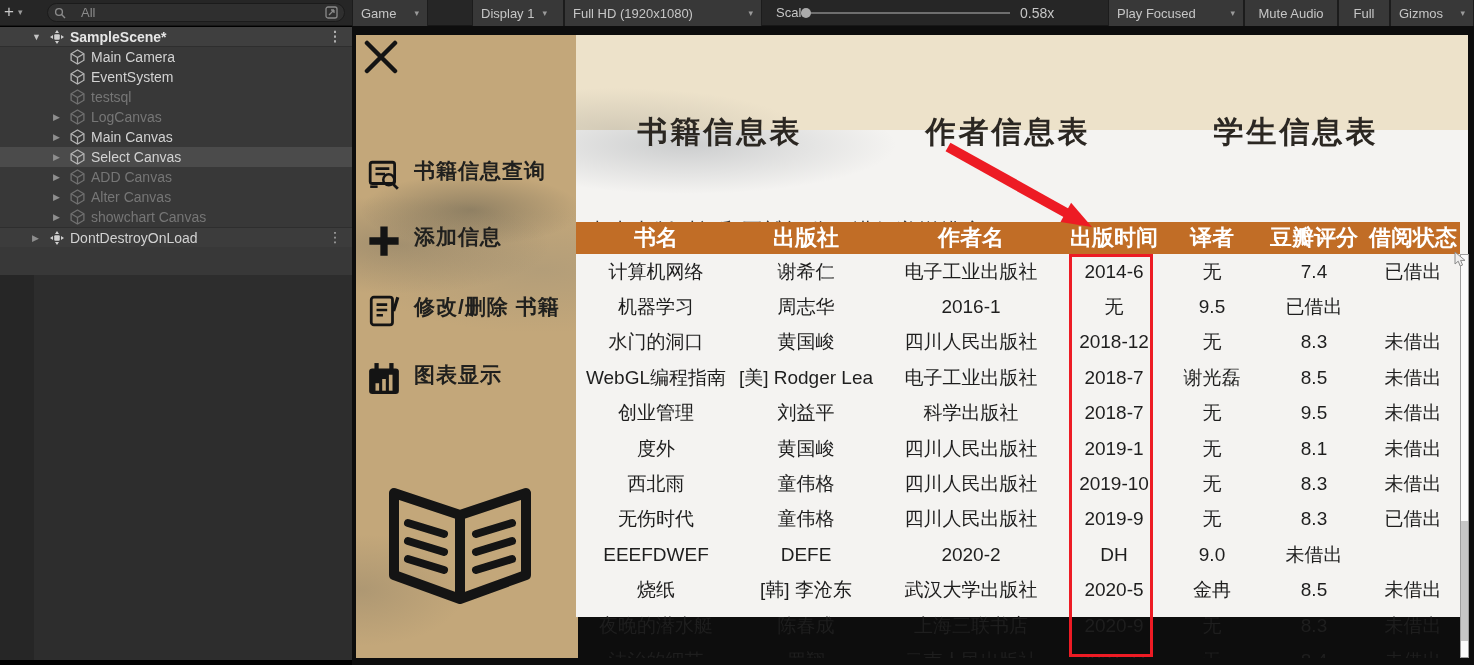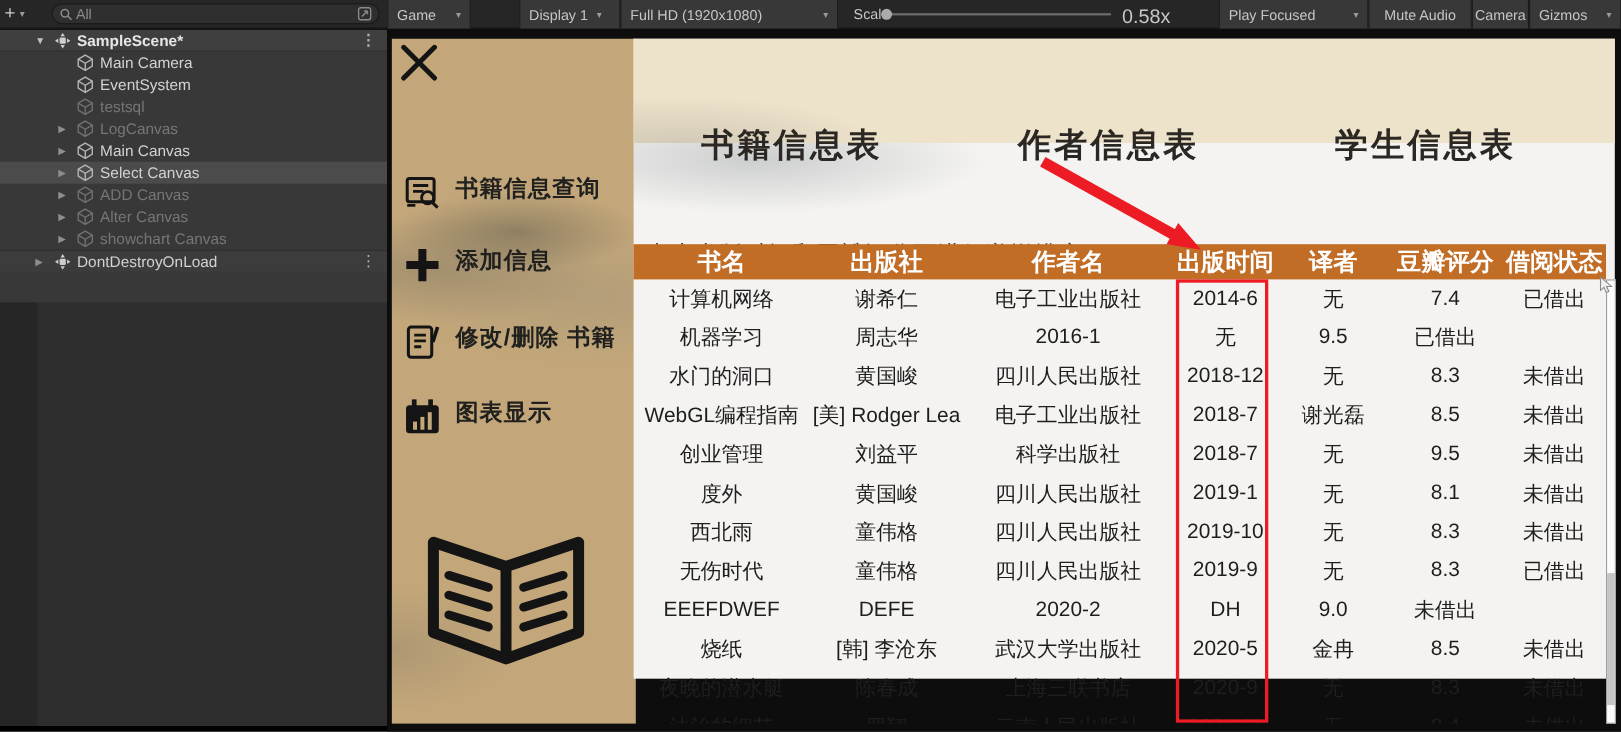--- a/index.html
+++ b/index.html
@@ -11,21 +11,21 @@
               background:#262626; border-bottom:1px solid #171717; z-index:5; }
   .tool-btn { position:absolute; top:0; height:26px; background:#383838;
               color:#C6C6C6; font-size:13px; display:flex; align-items:center;
               padding:0 8px; border-right:1px solid #1C1C1C; border-left:1px solid #1C1C1C; }
   .caret { font-size:9px; color:#9B9B9B; margin-left:8px; }
   #add-btn { position:absolute; left:4px; top:2px; color:#C8C8C8; font-size:17px;
              display:flex; align-items:center; gap:3px; }
   #add-btn .caret { margin-left:1px; }
   #searchbox { position:absolute; left:47px; top:3px; width:298px; height:19px;
                background:#2F2F2F; border:1px solid #1B1B1B; border-radius:10px;
-               display:flex; align-items:center; padding:0 6px; gap:3px; }
+               display:flex; align-items:center; padding:0 6px; gap:15px; }
   #searchbox input { flex:1; background:transparent; border:none; outline:none;
                      color:#BDBDBD; font-size:13px; }
   #searchbox input::placeholder { color:#8B8B8B; }
   
   #hierarchy { position:absolute; left:0; top:27px; width:352px; height:633px;
                background:#383838; overflow:hidden; }
   .hrow { position:relative; height:20px; display:flex; align-items:center;
           color:#D2D2D2; font-size:14px; padding-left:53px; }
   .hrow.root, .hrow.root2 { padding-left:32px; }
   .hrow.root  { background:#3F3F3F; border-bottom:1px solid #2E2E2E; font-weight:bold; color:#E6E6E6; }
@@ -120,30 +120,30 @@
     <span>Display 1</span>
     <span class="caret">▾</span>
   </div>
   <div class="tool-btn" style="left:564px; width:198px;">
     <span>Full HD (1920x1080)</span>
     <span class="caret" style="margin-left:auto;">▾</span>
   </div>
   <span class="abs" style="left:776px; top:5px; color:#C6C6C6; font-size:13px;">Scale</span>
   <div class="abs" style="left:800px; top:12px; width:210px; height:2px; background:#6E6E6E;"></div>
   <div class="abs" style="left:801px; top:8px; width:10px; height:10px; border-radius:50%; background:#ABABAB;"></div>
-  <span class="abs" style="left:1020px; top:5px; color:#C6C6C6; font-size:18px;">0.58x</span>
+  <span class="abs" style="left:1020px; top:5px; color:#C6C6C6; font-size:14px;">0.58x</span>
   <div class="tool-btn" style="left:1108px; width:136px;">
     <span>Play Focused</span>
     <span class="caret" style="margin-left:auto;">▾</span>
   </div>
   <div class="tool-btn" style="left:1244px; width:94px; justify-content:center;">
     <span>Mute Audio</span>
   </div>
   <div class="tool-btn" style="left:1338px; width:52px; justify-content:center;">
-    <span>Camera</span>
+    <span>Full</span>
   </div>
   <div class="tool-btn" style="left:1390px; width:84px;">
     <span>Gizmos</span>
     <span class="caret" style="margin-left:auto;">▾</span>
   </div>
 </div>
 
 <div id="hierarchy">
   <div>
 

